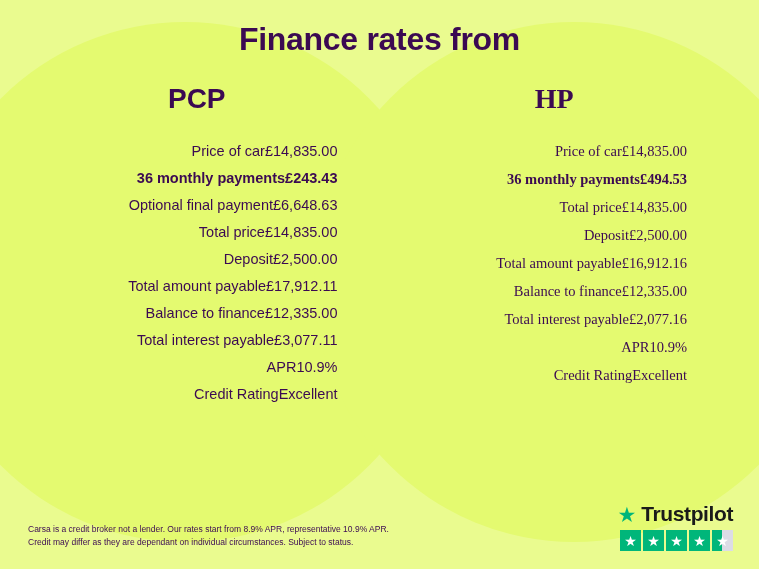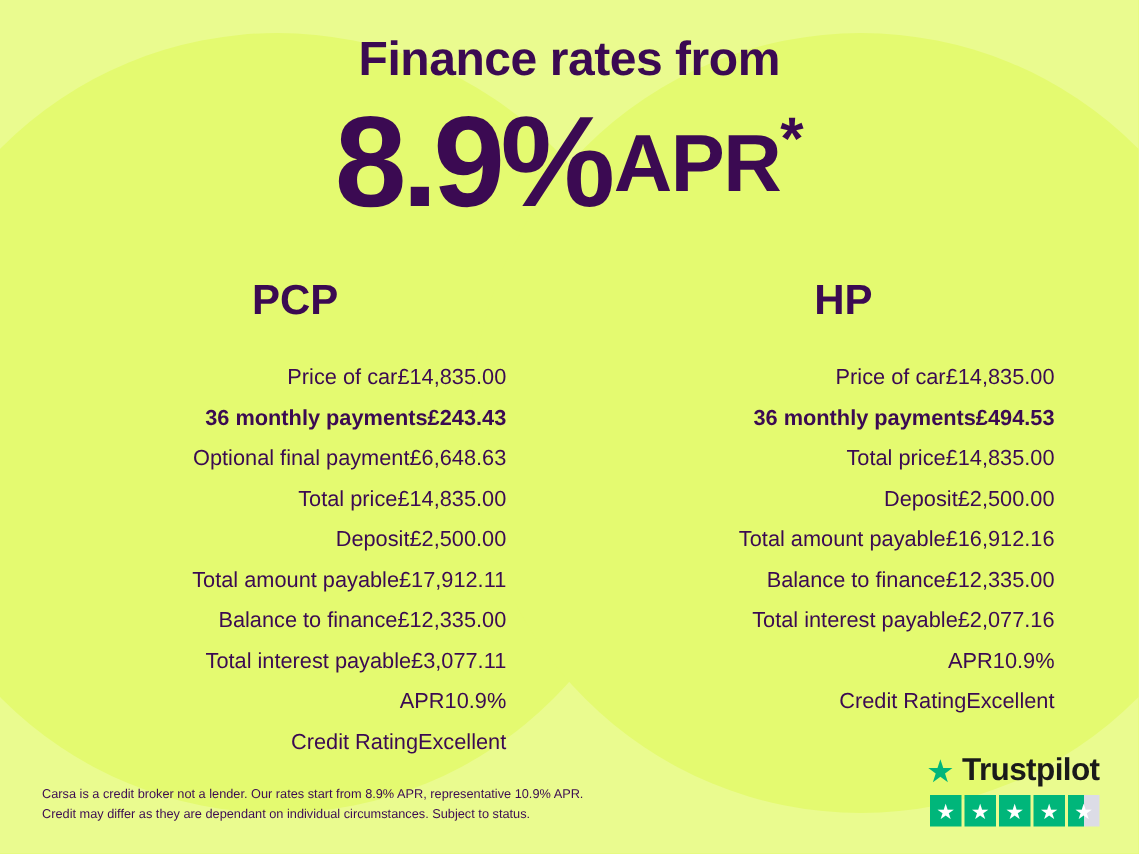--- a/index.html
+++ b/index.html
@@ -83,21 +83,21 @@
   .columns {
     display: flex;
     margin-top: 26px;
     padding: 0 0px;
   }
   .col {
     width: 50%;
     box-sizing: border-box;
   }
   .col-left { padding: 0 42px 0 56px; }
-  .col-right { padding: 0 56px 0 42px; }
+  .col-right { padding: 0 72px 0 42px; font-family: Liberation Serif, serif; }
   .col-title {
     text-align: center;
     color: #3b0a52;
     font-size: 28px;
     font-weight: bold;
     margin-bottom: 22px;
   }
   .row {
     display: flex;
     justify-content: flex-end;
@@ -179,23 +179,20 @@
 <body>
 
 <div class="canvas">
   <div class="blob blob-left"></div>
   <div class="blob blob-right"></div>
 
   <div class="content">
 
     <div class="headline">Finance rates from</div>
 
-    <div class="rate-line">
-      <span class="rate-number">8.9%</span><span class="rate-apr">APR</span><span class="rate-star">*</span>
-    </div>
 
     <div class="columns">
 
       <div class="col col-left">
         <div class="col-title">PCP</div>
 
         <div class="row">
           <span class="label">Price of car</span>
           <span class="value">£14,835.00</span>
         </div>

